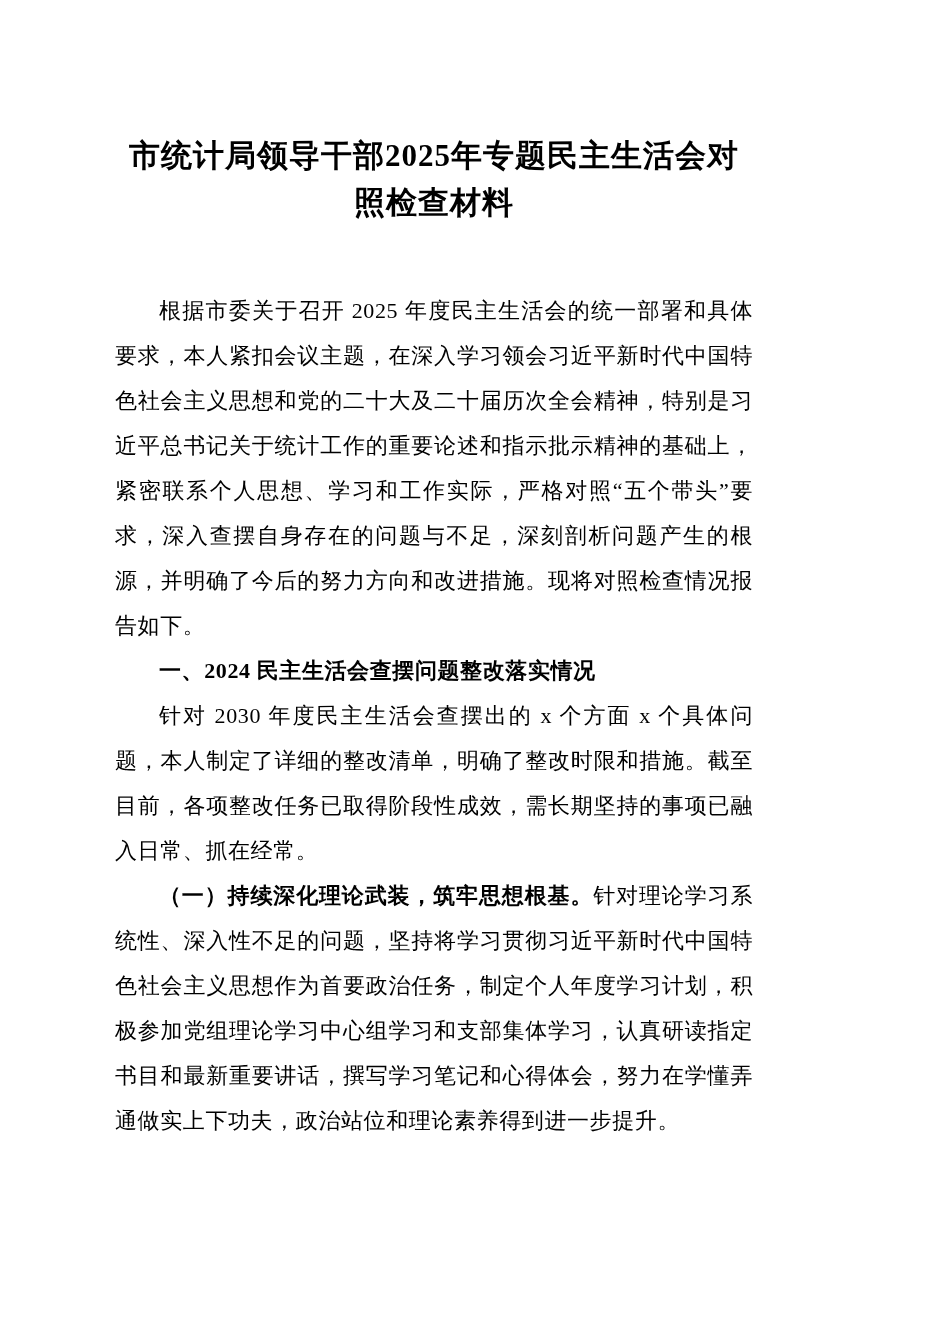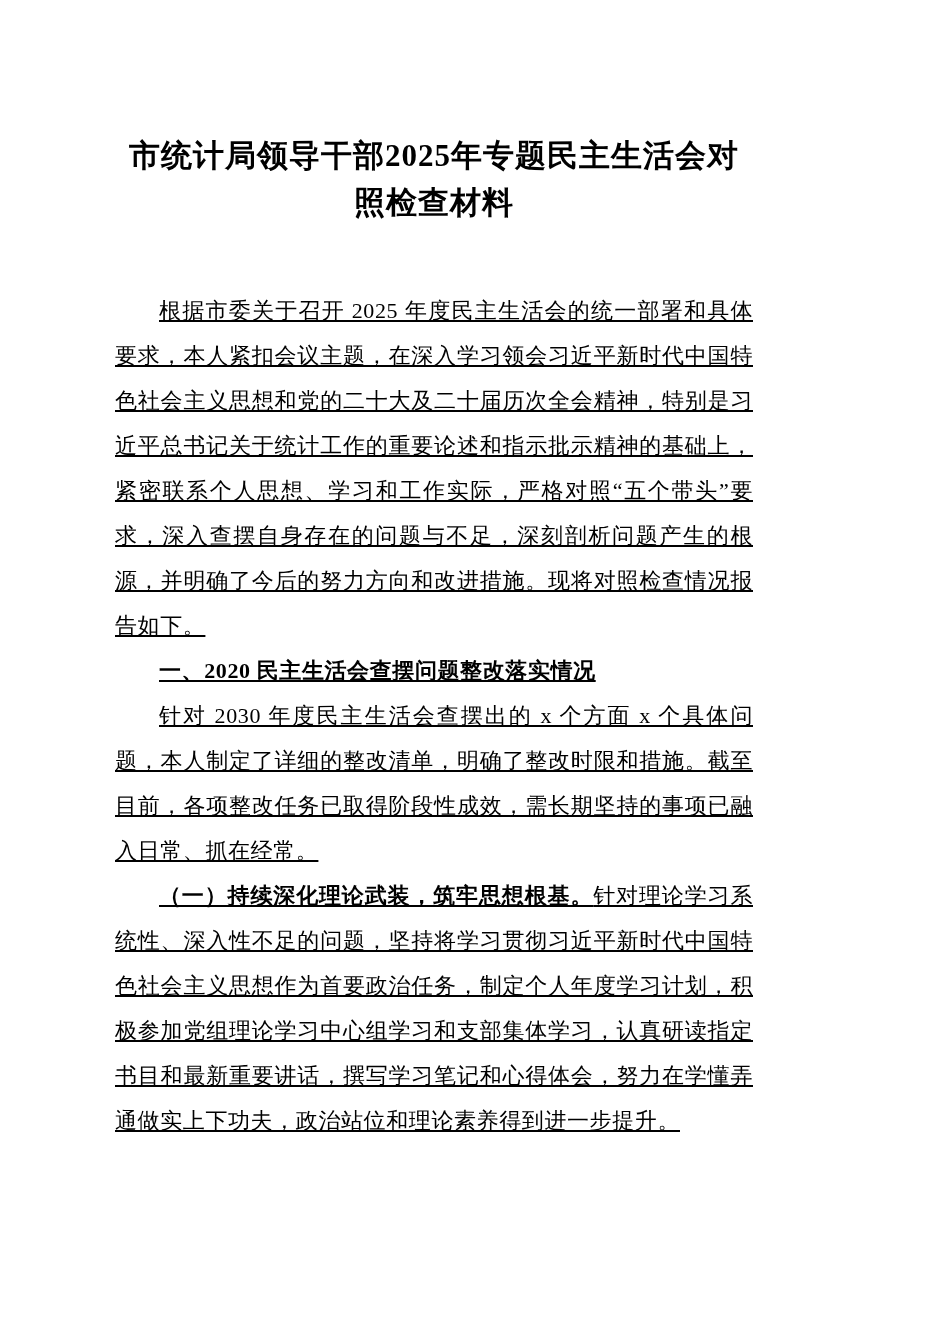--- a/index.html
+++ b/index.html
@@ -30,38 +30,37 @@
   }
   .para {
     font-size: 22px;
     line-height: 45px;
     margin: 0;
     text-align: justify;
     text-justify: inter-ideograph;
     text-indent: 2em;
     letter-spacing: 0.6px;
     word-break: break-all;
-    text-decoration: underline;
   }
   .para.heading {
     font-weight: bold;
   }
   .bold-lead {
     font-weight: bold;
     margin-top: 20px;
   }
 </style>
 </head>
 <body>
 
 <div class="page">
 
   <h1 class="doc-title">市统计局领导干部2025年专题民主生活会对照检查材料</h1>
 
   <p class="para">根据市委关于召开 2025 年度民主生活会的统一部署和具体要求，本人紧扣会议主题，在深入学习领会习近平新时代中国特色社会主义思想和党的二十大及二十届历次全会精神，特别是习近平总书记关于统计工作的重要论述和指示批示精神的基础上，紧密联系个人思想、学习和工作实际，严格对照“五个带头”要求，深入查摆自身存在的问题与不足，深刻剖析问题产生的根源，并明确了今后的努力方向和改进措施。现将对照检查情况报告如下。</p>
 
-  <p class="para heading">一、2020 民主生活会查摆问题整改落实情况</p>
+  <p class="para heading">一、2024 民主生活会查摆问题整改落实情况</p>
 
   <p class="para">针对 2030 年度民主生活会查摆出的 x 个方面 x 个具体问题，本人制定了详细的整改清单，明确了整改时限和措施。截至目前，各项整改任务已取得阶段性成效，需长期坚持的事项已融入日常、抓在经常。</p>
 
   <p class="para"><span class="bold-lead">（一）持续深化理论武装，筑牢思想根基。</span><span>针对理论学习系统性、深入性不足的问题，坚持将学习贯彻习近平新时代中国特色社会主义思想作为首要政治任务，制定个人年度学习计划，积极参加党组理论学习中心组学习和支部集体学习，认真研读指定书目和最新重要讲话，撰写学习笔记和心得体会，努力在学懂弄通做实上下功夫，政治站位和理论素养得到进一步提升。</span></p>
 
 </div>
 
 </body></html>

